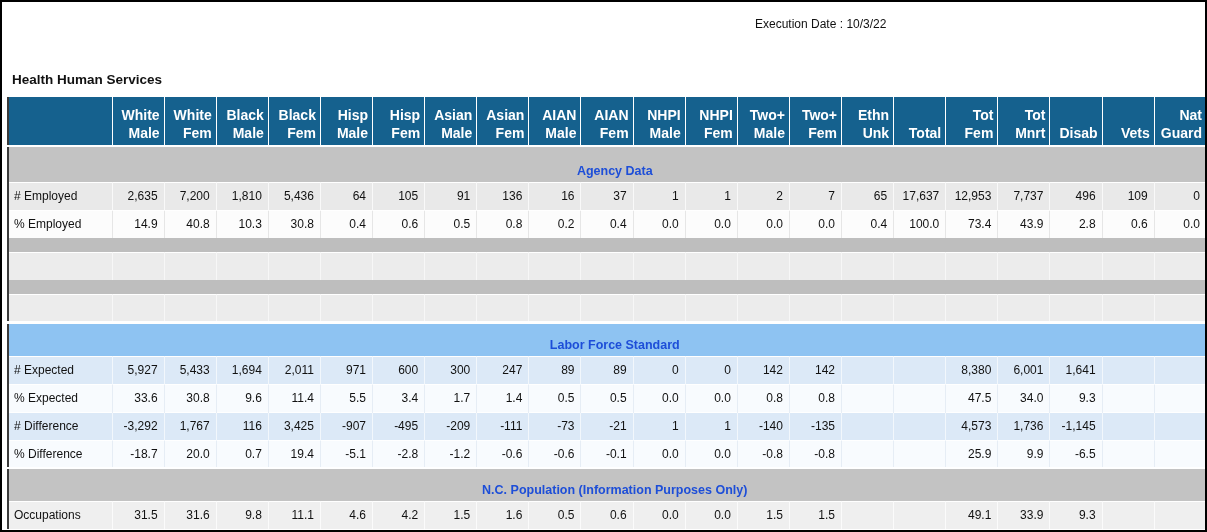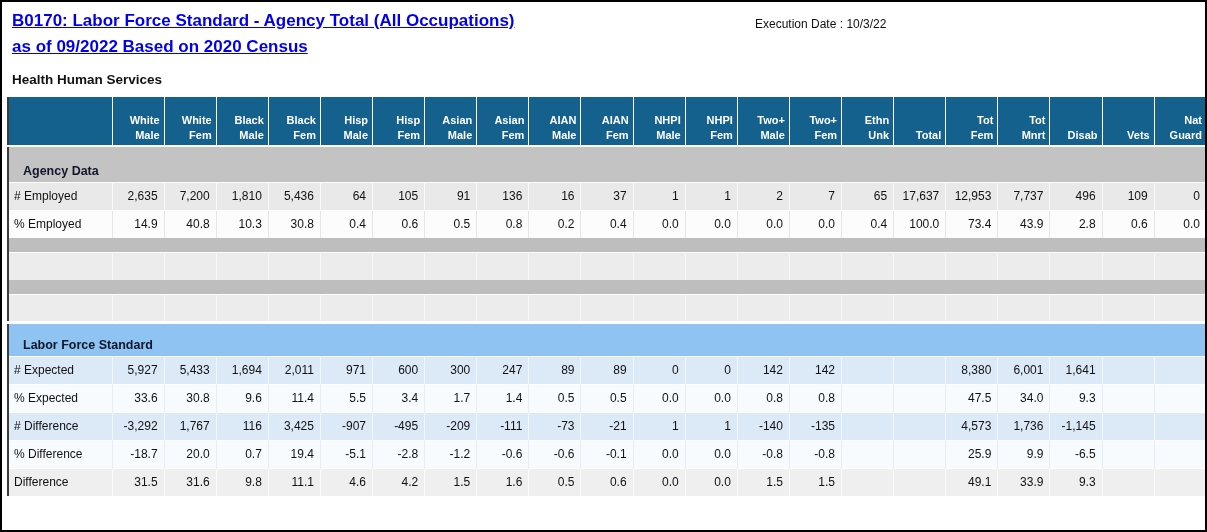--- a/index.html
+++ b/index.html
@@ -15,27 +15,27 @@
   .title-block{position:absolute;left:10px;top:6px;}
   .exec-date{position:absolute;left:753px;top:15px;font-size:12px;color:#111;}
   .subtitle{position:absolute;left:10px;top:70px;font-size:13.5px;font-weight:bold;color:#111;}
 
   table.report{
     border-collapse:collapse;table-layout:fixed;width:1200px;margin-left:5px;
     border-left:2px solid #3a3a3a;
   }
   table.report col.label-col{width:104px;}
   th.colhead{
-    background:#15618e;color:#fff;font-size:11px;font-weight:bold;
+    background:#15618e;color:#fff;font-size:14px;font-weight:bold;
     text-align:right;vertical-align:bottom;height:43px;
     padding:2px 4px 3px 0;border-right:1px solid #fff;
     white-space:pre-line;line-height:1.3;
   }
   tr.section td{
-    font-size:12.5px;font-weight:bold;color:#0f172a;text-align:left;
+    font-size:12.5px;font-weight:bold;color:#1d4ed8;text-align:center;
     vertical-align:bottom;padding:0 0 4px 14px;
   }
   tr.section-gray td{background:#c3c3c3;}
   tr.section-agency{height:36px;border-top:2px solid #fff;}
   tr.section-blue td{background:#8ec3f2;}
   tr.section-lfs{height:34px;border-top:3px solid #fff;margin-left:39px;}
   tr.section-nc{height:33px;border-top:2px solid #fff;}
 
   tr.datarow{height:28px;border-top:1px solid #fff;}
   tr.datarow td{font-size:12px;color:#111;vertical-align:middle;overflow:hidden;}
@@ -51,24 +51,20 @@
 
   tr.spacer-dark{height:14px;}
   tr.spacer-dark td{background:#bebebe;}
   tr.spacer-light{height:28px;border-top:1px solid #fff;}
 </style>
 </head>
 <body>
 
 <div class="window">
   <div class="top-area">
-    <div class="title-block">
-      <a class="title-link">B0170: Labor Force Standard - Agency Total (All Occupations)</a>
-      <a class="title-link">as of 09/2022 Based on 2020 Census</a>
-    </div>
     <div class="exec-date">Execution Date : 10/3/22</div>
     <div class="subtitle">Health Human Services</div>
   </div>
 
   <table class="report">
     <colgroup id="cg">
         <col class="label-col">
         <col>
         <col>
         <col>
@@ -333,22 +329,25 @@
           <td class="val">-0.8</td>
           <td class="val">-0.8</td>
           <td class="val"></td>
           <td class="val"></td>
           <td class="val">25.9</td>
           <td class="val">9.9</td>
           <td class="val">-6.5</td>
           <td class="val"></td>
           <td class="val"></td>
         </tr>
+        <tr class="section section-gray section-nc">
+          <td colspan="22">N.C. Population (Information Purposes Only)</td>
+        </tr>
         <tr class="datarow shade-gray2">
-          <td class="rowlabel">Difference</td>
+          <td class="rowlabel">Occupations</td>
           <td class="val">31.5</td>
           <td class="val">31.6</td>
           <td class="val">9.8</td>
           <td class="val">11.1</td>
           <td class="val">4.6</td>
           <td class="val">4.2</td>
           <td class="val">1.5</td>
           <td class="val">1.6</td>
           <td class="val">0.5</td>
           <td class="val">0.6</td>

